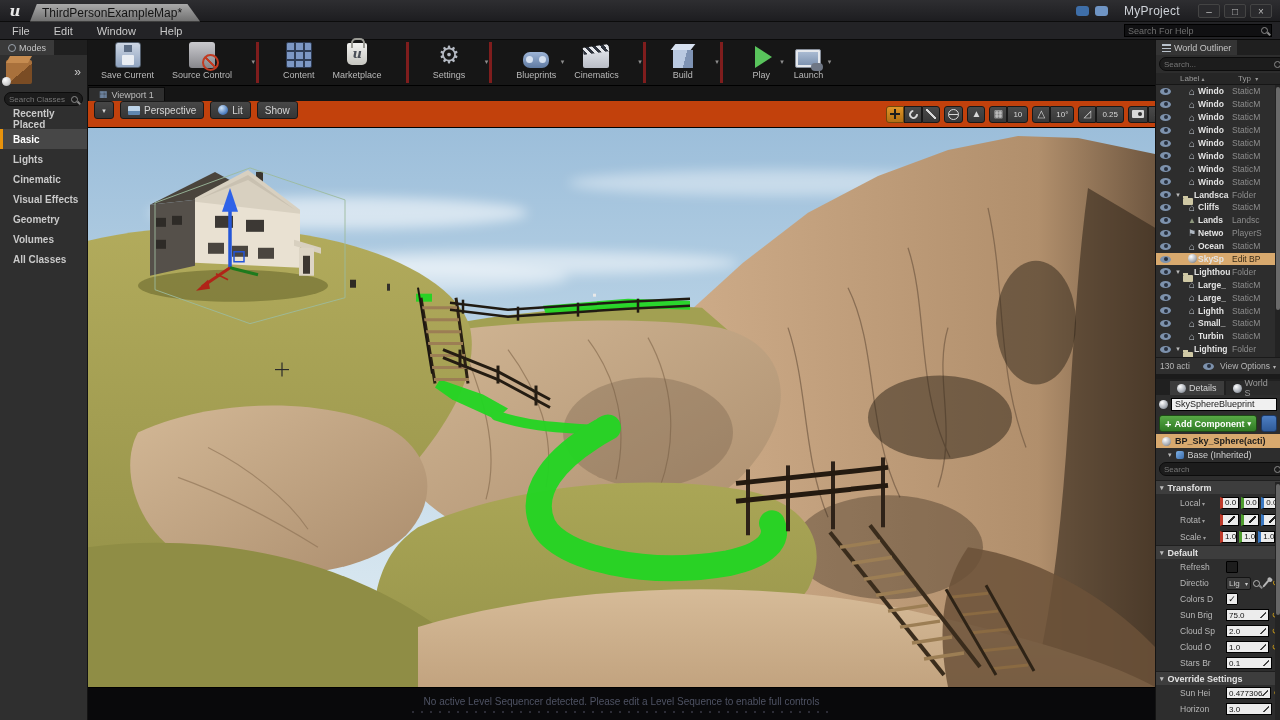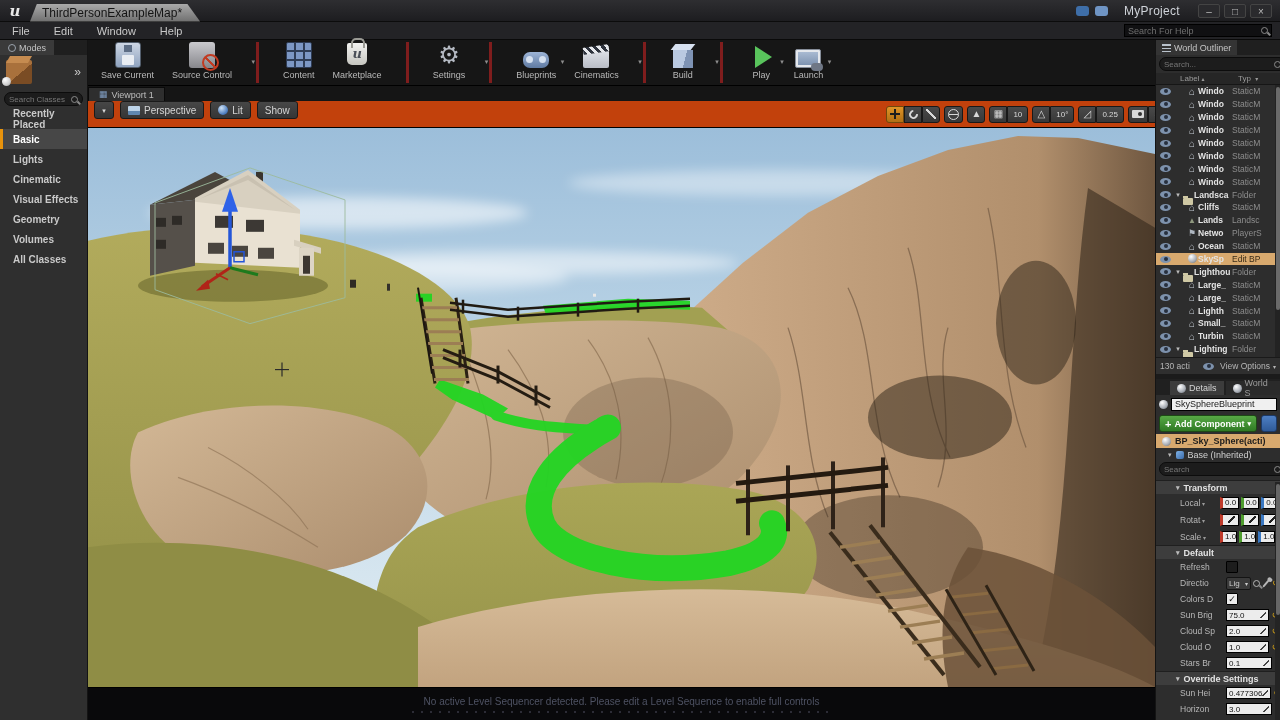--- a/index.html
+++ b/index.html
@@ -198,21 +198,21 @@
   .addcomp-btn::before{content:"+";font-size:11px}
   .addcomp-btn::after{content:"▾";font-size:7px}
   .bp-btn{width:16px;height:17px;background:linear-gradient(#4d7fc4,#2f5a98);border:1px solid #1c3a68;border-radius:3px}
   .dt-selfrow{height:14px;background:#d8a96e;color:#1c1c1c;display:flex;align-items:center;gap:4px;
     padding-left:6px;font-size:9px;font-weight:bold}
   .dt-baserow{height:14px;display:flex;align-items:center;gap:4px;padding-left:12px;font-size:9px;color:#cfcfcf}
   .base-ic{width:8px;height:8px;border-radius:2px;background:linear-gradient(135deg,#7fb3e8,#3a6aa8)}
   .dt-searchrow{height:18px;display:flex;align-items:flex-start;gap:3px;padding:0 3px}
   .dt-searchrow .searchbox{flex:1;margin:0}
   .sec-hdr{height:14px;background:#3d3d3d;border-top:1px solid #1f1f1f;display:flex;align-items:center;
-    font-size:9px;font-weight:bold;color:#e3e3e3;padding-left:20px;gap:4px}
+    font-size:9px;font-weight:bold;color:#e3e3e3;padding-left:4px;gap:4px}
   .sec-hdr::before{content:"▾";font-size:7px;color:#bbb}
   .prop-row{display:flex;align-items:center;padding-left:24px;gap:2px}
   .prop-label{width:44px;flex:none;font-size:8.5px;color:#b8b8b8;overflow:hidden;white-space:nowrap}
   .tr-row{height:17px}
   .tr-label{width:38px;flex:none;font-size:8.5px;color:#b8b8b8;white-space:nowrap}
   .tr-label::after{content:" ▾";font-size:6px;color:#999}
   .axisbox{width:23px;height:12px;background:#ececec;border:1px solid #000;display:flex;
     align-items:center;font-size:8px;color:#111;padding-left:2px;position:relative}
   .ax-x{border-left:3px solid #c03b2b}.ax-y{border-left:3px solid #4f9d2f}.ax-z{border-left:3px solid #3a78c2}
   .diag{width:7px;height:7px;margin:auto;

